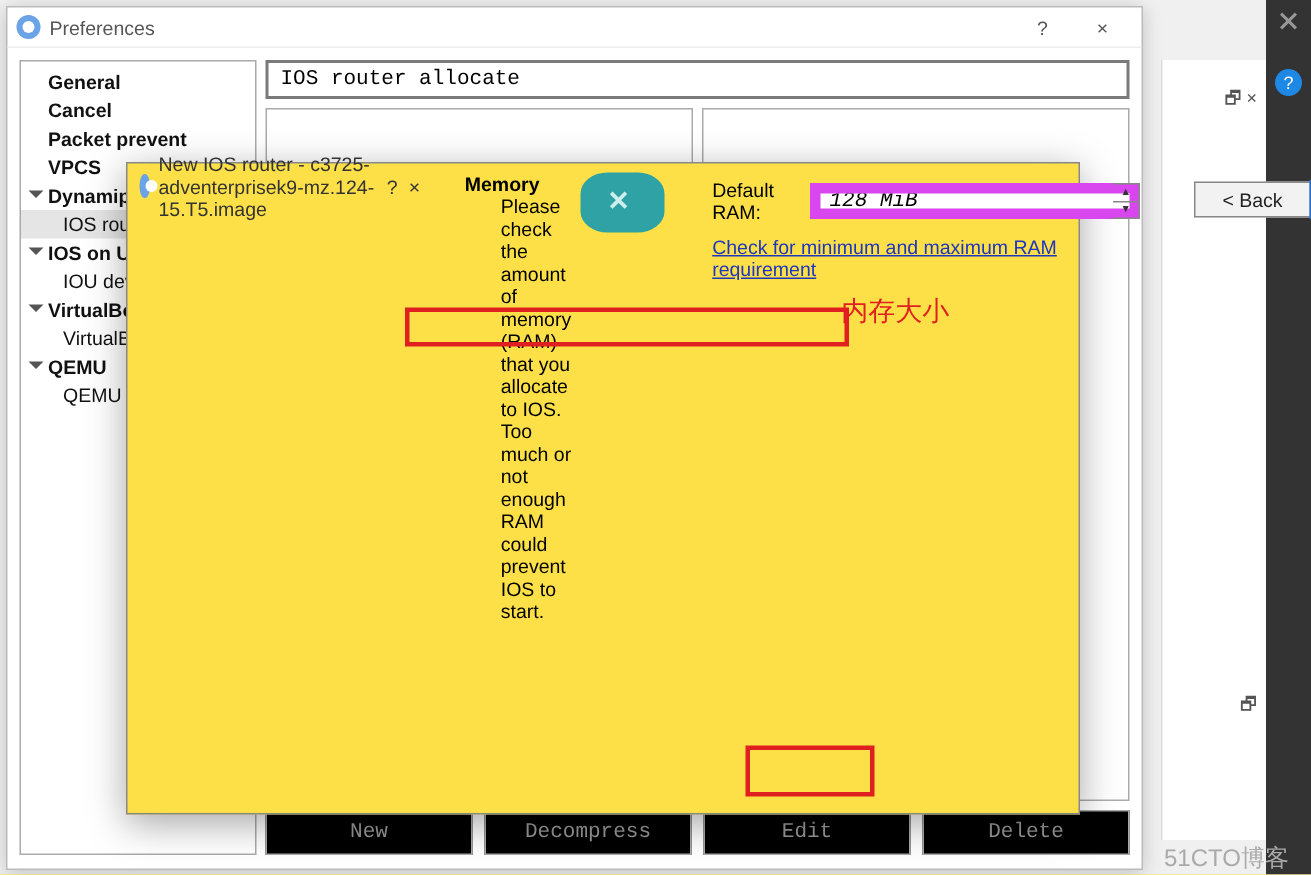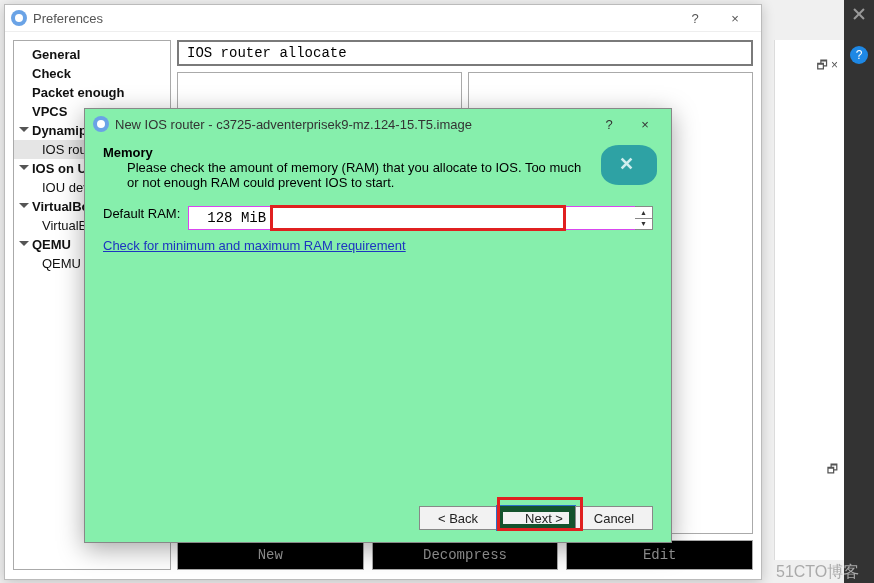--- a/index.html
+++ b/index.html
@@ -34,35 +34,35 @@
   .tree-row.expand:before { content:""; position:absolute; left:5px; top:6px; border:5px solid transparent; border-top-color:#555; }
   .tree-row.selected { background:#e5e5e5; }
 
   .content-pane { flex:1; margin:8px 8px 8px 0; display:flex; flex-direction:column; }
   .content-head { border:2px solid #7a7a7a; padding:3px 8px; margin-bottom:6px; }
   .panels { display:flex; gap:6px; flex:1; }
   .panel-box { border:1px solid #aaa; flex:1; }
   .btn-row { display:flex; gap:8px; margin-top:6px; justify-content:space-around; }
   .flat-btn { flex:1; border:1px solid #aaa; background:#000000; text-align:center; padding:6px 0; color:#999; }
 
-  .wizard { position:absolute; left:84px; top:108px; width:588px; height:435px; background:#86efac; border:1px solid #888; box-shadow:0 6px 24px rgba(0,0,0,0.35); display:flex; flex-direction:column; }
+  .wizard { position:absolute; left:84px; top:108px; width:636px; height:435px; background:#fde047; border:1px solid #888; box-shadow:0 6px 24px rgba(0,0,0,0.35); display:flex; flex-direction:row; }
   .wiz-title { height:30px; display:flex; align-items:center; padding:0 8px; }
   .wiz-title .title-txt { color:#333; }
   .wiz-title .title-btn { width:36px; color:#333; }
 
   .wiz-head { display:flex; padding:6px 14px 6px 18px; align-items:flex-start; }
   .wiz-head .head-txt { flex:1; }
   .wiz-head .head-title { font-weight:700; }
   .wiz-head .head-desc { padding-left:24px; max-width:480px; }
   .router-ico { width:56px; height:40px; background:#2ea2a4; border-radius:18px/14px; position:relative; margin-left:6px; }
   .router-ico:after{content:"✕"; position:absolute; left:18px; top:8px; color:#cfeeee; font-size:18px; font-weight:700;}
 
   .wiz-body { flex:1; padding:10px 18px; }
-  .field-row { display:flex; gap:8px; position:relative; }
-  .ram-input { flex:1; border:1px solid #d946ef; height:24px; padding:0 22px 0 18px; }
+  .field-row { display:flex; align-items:center; gap:24px; position:relative; }
+  .ram-input { flex:1; border:7px solid #d946ef; height:24px; padding:0 22px 0 6px;font-style:italic; }
   .spinner { position:absolute; right:0; top:0; width:18px; height:24px; border:1px solid #888; border-left:none; display:flex; flex-direction:column; }
   .spinner div { flex:1; display:flex; align-items:center; justify-content:center; font-size:7px; color:#333; border-bottom:1px solid #888;}
   .spinner div:last-child{border-bottom:none;}
   .link-row { margin-top:8px; }
   .link-row a { color:#1d35c0; text-decoration:underline; }
   .annot { color:#e02020; font-size:18px; margin-top:8px; margin-left:86px; }
 
   .hi-red { position:absolute; border:3px solid #e02020; pointer-events:none; } 
 
   .wiz-footer { height:48px; border-top:0; display:flex; align-items:center; justify-content:flex-end; gap:0; padding:0 18px; }
@@ -86,42 +86,43 @@
   <div class="prefs-title">
     <div class="app-ico"></div>
     <span class="title-txt">Preferences</span>
     <span class="title-spacer"></span>
     <span class="title-btn">?</span>
     <span class="title-btn">×</span>
   </div>
   <div class="prefs-body">
     <div class="tree-pane">
       <div class="tree-row">General</div>
-      <div class="tree-row">Check</div>
-      <div class="tree-row">Packet enough</div>
+      <div class="tree-row">Cancel</div>
+      <div class="tree-row">Packet prevent</div>
       <div class="tree-row">VPCS</div>
       <div class="tree-row expand">Dynamips</div>
       <div class="tree-row child selected">IOS routers</div>
       <div class="tree-row expand">IOS on UNIX</div>
       <div class="tree-row child">IOU devices</div>
       <div class="tree-row expand">VirtualBox</div>
       <div class="tree-row child">VirtualBox VMs</div>
       <div class="tree-row expand">QEMU</div>
       <div class="tree-row child">QEMU VMs</div>
     </div>
     <div class="content-pane">
       <div class="content-head mono">IOS router allocate</div>
       <div class="panels">
         <div class="panel-box"></div>
         <div class="panel-box"></div>
       </div>
       <div class="btn-row">
         <div class="flat-btn mono">New</div>
         <div class="flat-btn mono">Decompress</div>
         <div class="flat-btn mono">Edit</div>
+        <div class="flat-btn mono">Delete</div>
       </div>
     </div>
   </div>
 </div>
 
 <div class="wizard">
   <div class="wiz-title">
     <div class="app-ico"></div>
     <span class="title-txt">New IOS router - c3725-adventerprisek9-mz.124-15.T5.image</span>
     <span class="title-spacer"></span>
@@ -142,20 +143,21 @@
         <input class="ram-input mono" value="128 MiB" style="">
         <div class="spinner">
           <div>▲</div>
           <div>▼</div>
         </div>
       </div>
     </div>
     <div class="link-row">
       <a href="#">Check for minimum and maximum RAM requirement</a>
     </div>
+    <div class="annot">内存大小</div>
   </div>
   <div class="wiz-footer mono">
     <div class="wiz-btn">&lt; Back</div>
     <div class="wiz-btn primary">Next &gt;</div>
     <div class="wiz-btn">Cancel</div>
   </div>
 </div>
 
 <div class="hi-red" style="left:270px; top:205px; width:296px; height:26px;"></div>
 <div class="hi-red" style="left:497px; top:497px; width:86px; height:34px;"></div>

